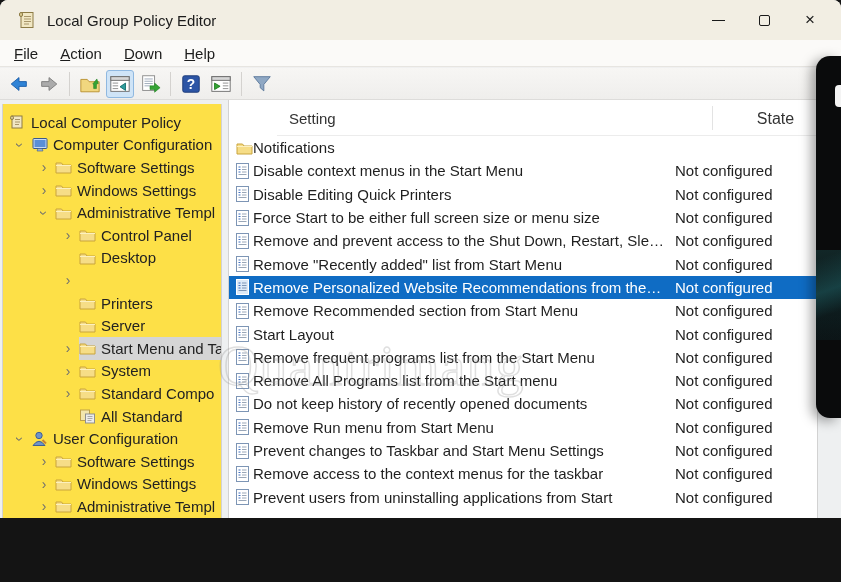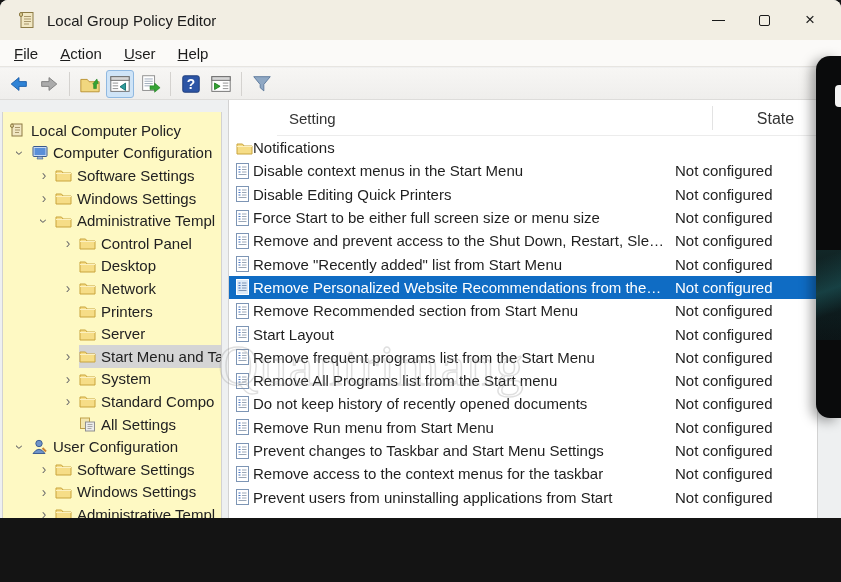--- a/index.html
+++ b/index.html
@@ -24,21 +24,21 @@
 
   
   .toolbar{position:absolute;left:0;top:68px;width:841px;height:32px;background:linear-gradient(#f7f6f4,#efeeec);border-bottom:1px solid #dddcda;display:flex;align-items:center;}
   .tb{width:28px;height:28px;display:flex;align-items:center;justify-content:center;margin:0 1px;}
   .tb.first{margin-left:5px;}
   .tb.hl{background:#cfe4f7;border:1px solid #8fb8e0;border-radius:3px;}
   .tbsep{width:1px;height:24px;background:#d4d2cf;margin:0 5px;}
 
   
   .content{position:absolute;left:0;top:100px;width:841px;height:454px;background:#eef0f1;}
-  .treepane{position:absolute;left:2px;top:12px;width:220px;height:453px;background:#fef9c3;border:1px solid #d2d2d2;border-top:none;overflow:hidden;}
+  .treepane{position:absolute;left:2px;top:4px;width:220px;height:453px;background:#fde047;border:1px solid #d2d2d2;border-top:none;overflow:hidden;}
   .t-row{display:flex;align-items:center;height:22.6px;font-size:15px;color:#222;white-space:nowrap;}
   .t-rows{position:absolute;left:0;top:7px;width:100%;}
   .t-chev{width:22px;flex:0 0 auto;text-align:center;color:#6f6f6f;font-size:14px;}
   .t-chev.exp{transform:rotate(90deg);}
   .t-ico{width:22px;flex:0 0 auto;display:flex;align-items:center;}
   .t-wrap{display:flex;align-items:center;flex:1;height:100%;overflow:hidden;}
   .t-wrap.sel{background:#d5d5d5;}
   .lvl0{padding-left:6px;} .lvl1{padding-left:6px;} .lvl2{padding-left:30px;} .lvl3{padding-left:54px;}
   .hscroll{position:absolute;left:1px;bottom:4px;height:10px;width:216px;background:#f2f2f2;}
   .hthumb{position:absolute;top:0;height:10px;background:#8f8f8f;}
@@ -98,21 +98,21 @@
       <div class="wc wc-max">
           <i></i>
         </div>
       <div class="wc wc-close">×</div>
     </div>
   </div>
 
   <div class="menubar">
     <span class="menu-item m0">File</span>
     <span class="menu-item m1">Action</span>
-    <span class="menu-item m2">User</span>
+    <span class="menu-item m2">Down</span>
     <span class="menu-item m3">Help</span>
   </div>
 
   <div class="toolbar">
     <div class="tb first">
       <svg viewBox="0 0 24 24" width="22" height="22">
           <path d="M12 5 L3.5 12 L12 19 V14.6 H20 V9.4 H12 Z" fill="#2f83d6" stroke="#1c5ea8"></path>
         </svg>
     </div>
     <div class="tb">
@@ -249,29 +249,20 @@
                 <svg viewBox="0 0 17 14" width="17" height="14">
                   <path d="M1 3 h5.5 l1.5 2 H16 v8 H1 Z" fill="#f6dd87" stroke="#c9a43c"></path>
                   <path d="M1 5.5 h15" stroke="#fcf0bf"></path>
                 </svg>
               </span>
               <span>Desktop</span>
             </div>
           </div>
         <div class="t-row lvl3">
             <span class="t-chev">›</span>
-            <div class="t-wrap">
-              <span class="t-ico">
-                <svg viewBox="0 0 17 14" width="17" height="14">
-                  <path d="M1 3 h5.5 l1.5 2 H16 v8 H1 Z" fill="#f6dd87" stroke="#c9a43c"></path>
-                  <path d="M1 5.5 h15" stroke="#fcf0bf"></path>
-                </svg>
-              </span>
-              <span>Network</span>
-            </div>
           </div>
         <div class="t-row lvl3">
             <span class="t-chev"></span>
             <div class="t-wrap">
               <span class="t-ico">
                 <svg viewBox="0 0 17 14" width="17" height="14">
                   <path d="M1 3 h5.5 l1.5 2 H16 v8 H1 Z" fill="#f6dd87" stroke="#c9a43c"></path>
                   <path d="M1 5.5 h15" stroke="#fcf0bf"></path>
                 </svg>
               </span>
@@ -329,21 +320,21 @@
         <div class="t-row lvl3">
             <span class="t-chev"></span>
             <div class="t-wrap">
               <span class="t-ico">
                 <svg viewBox="0 0 17 15" width="17" height="15">
                   <rect x="1.5" y="1" width="9" height="10.5" fill="#f3e6ae" stroke="#bfa14a"></rect>
                   <rect x="6.5" y="5" width="9" height="9" fill="#ececec" stroke="#8f8f8f"></rect>
                   <path d="M8.5 7.5h5M8.5 9.5h5M8.5 11.5h4" stroke="#aaa"></path>
                 </svg>
               </span>
-              <span>All Settings</span>
+              <span>All Standard</span>
             </div>
           </div>
         <div class="t-row lvl1">
             <span class="t-chev exp">›</span>
             <div class="t-wrap">
               <span class="t-ico">
                 <svg viewBox="0 0 17 16" width="17" height="16">
                   <circle cx="8" cy="4.5" r="3.2" fill="#6f94c9" stroke="#3f5f93"></circle>
                   <path d="M2 14.5 q6 -8.5 12 0 Z" fill="#6f94c9" stroke="#3f5f93"></path>
                   <path d="M11.5 9 l3.5 3.5" stroke="#c98232" stroke-width="2"></path>

